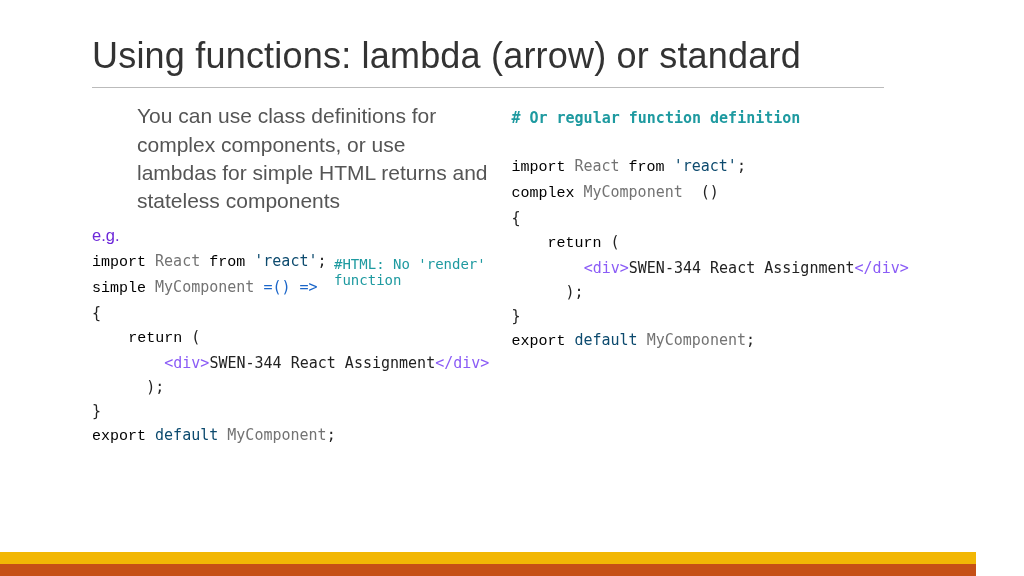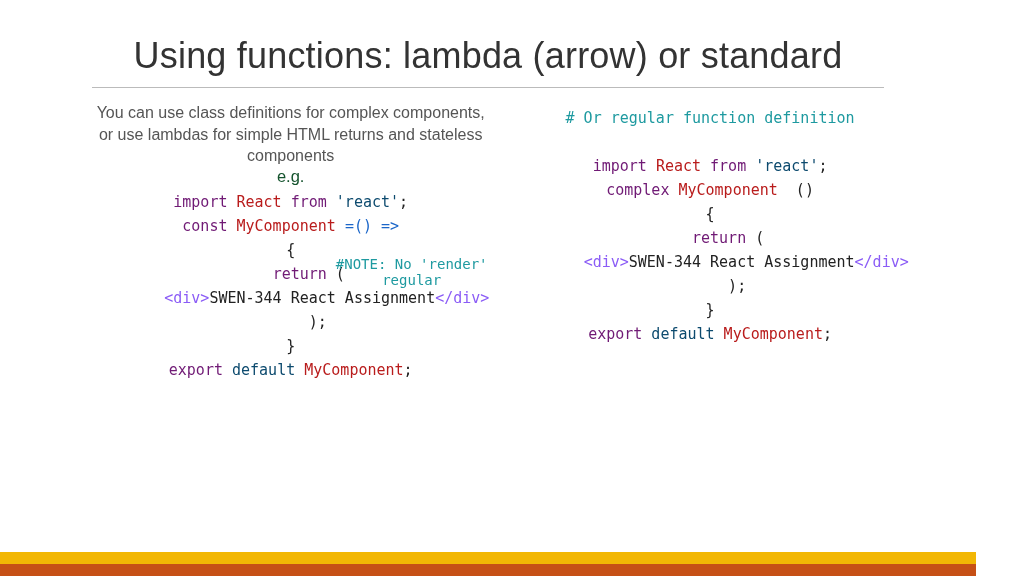--- a/index.html
+++ b/index.html
@@ -1,56 +1,56 @@
 <!DOCTYPE html>
 <html><head>
 <meta charset="utf-8">
 <style>
 * { margin:0; padding:0; box-sizing:border-box; }
 html,body { width:1024px; height:576px; font-family:"Segoe UI","Helvetica Neue",Arial,sans-serif; background:#fff; overflow:hidden; }
-.slide { width:976px; height:576px; position:relative; padding:34px 92px 0 92px;text-align:center; }
+.slide { width:976px; height:576px; position:relative; padding:34px 92px 0 92px; }
 .title { font-size:36px; font-weight:400; color:#333; letter-spacing:.2px; line-height:1.2; }
 .rule { border:none; border-top:1px solid #bbb; margin:10px 0 14px 0; }
 .cols { display:flex; gap:22px; }
 .col { flex:1; }
-.body { font-size:16px; color:#555; line-height:1.35; }
-.eg { font-size:16.5px; color:#14532d; }
+.body { font-size:21px; color:#555; line-height:1.35;margin-left:45px; }
+.eg { font-size:16.5px; color:#6d28d9; margin-top:10px; }
 .code { font-family:Consolas,Menlo,monospace; font-size:15px; line-height:1.6; color:#222; white-space:pre; margin-top:4px; }
-.c-kw   { color:#701a75; }      
-.c-type { color:#b91c1c; }      
+.c-kw   { color:#000000;font-family:Liberation Mono, monospace; }      
+.c-type { color:#737373; }      
 .c-str  { color:#0c4a6e; }      
 .c-tag  { color:#8b5cf6; }      
 .c-op   { color:#1b66c9; }      
-.c-comment { color:#1e9aa0; }   
+.c-comment { color:#1e9aa0;font-weight:bold; }   
 .note { font-family:Consolas,Menlo,monospace; font-size:14px; color:#1e9aa0; position:absolute; }
 .footer { position:absolute; left:0; right:0; bottom:0; }
 .bar1 { height:12px; background:#f2b705; }
 .bar2 { height:12px; background:#c65016; }
 </style>
 </head>
 <body>
 
 <div class="slide">
   <h1 class="title">Using functions: lambda (arrow) or standard</h1>
   <hr class="rule">
 
   <div class="cols">
 
     <div class="col" style="position:relative;">
       <p class="body">You can use class definitions for complex components, or use lambdas for simple HTML returns and stateless components</p>
       <p class="eg">e.g.</p>
       <div class="code"><span class="c-kw">import</span> <span class="c-type">React</span> <span class="c-kw">from</span> <span class="c-str">'react'</span><span>;</span>
-<span class="c-kw">const</span> <span class="c-type">MyComponent</span> <span class="c-op">=() =&gt;</span>
+<span class="c-kw">simple</span> <span class="c-type">MyComponent</span> <span class="c-op">=() =&gt;</span>
 <span>{</span>
 <span>    </span><span class="c-kw">return</span><span> (</span>
 <span>        </span><span class="c-tag">&lt;div&gt;</span><span>SWEN-344 React Assignment</span><span class="c-tag">&lt;/div&gt;</span>
 <span>      );</span>
 <span>}</span>
 <span class="c-kw">export</span> <span class="c-str">default</span> <span class="c-type">MyComponent</span><span>;</span></div>
-      <div class="note" style="left:242px; top:154px;">#NOTE: No 'render' regular</div>
+      <div class="note" style="left:242px; top:154px;">#HTML: No 'render' function</div>
     </div>
 
     <div class="col">
       <div class="code"><span class="c-comment"># Or regular function definition</span>
 
 <span class="c-kw">import</span> <span class="c-type">React</span> <span class="c-kw">from</span> <span class="c-str">'react'</span><span>;</span>
 <span class="c-kw">complex</span> <span class="c-type">MyComponent</span><span>  ()</span>
 <span>{</span>
 <span>    </span><span class="c-kw">return</span><span> (</span>
 <span>        </span><span class="c-tag">&lt;div&gt;</span><span>SWEN-344 React Assignment</span><span class="c-tag">&lt;/div&gt;</span>

